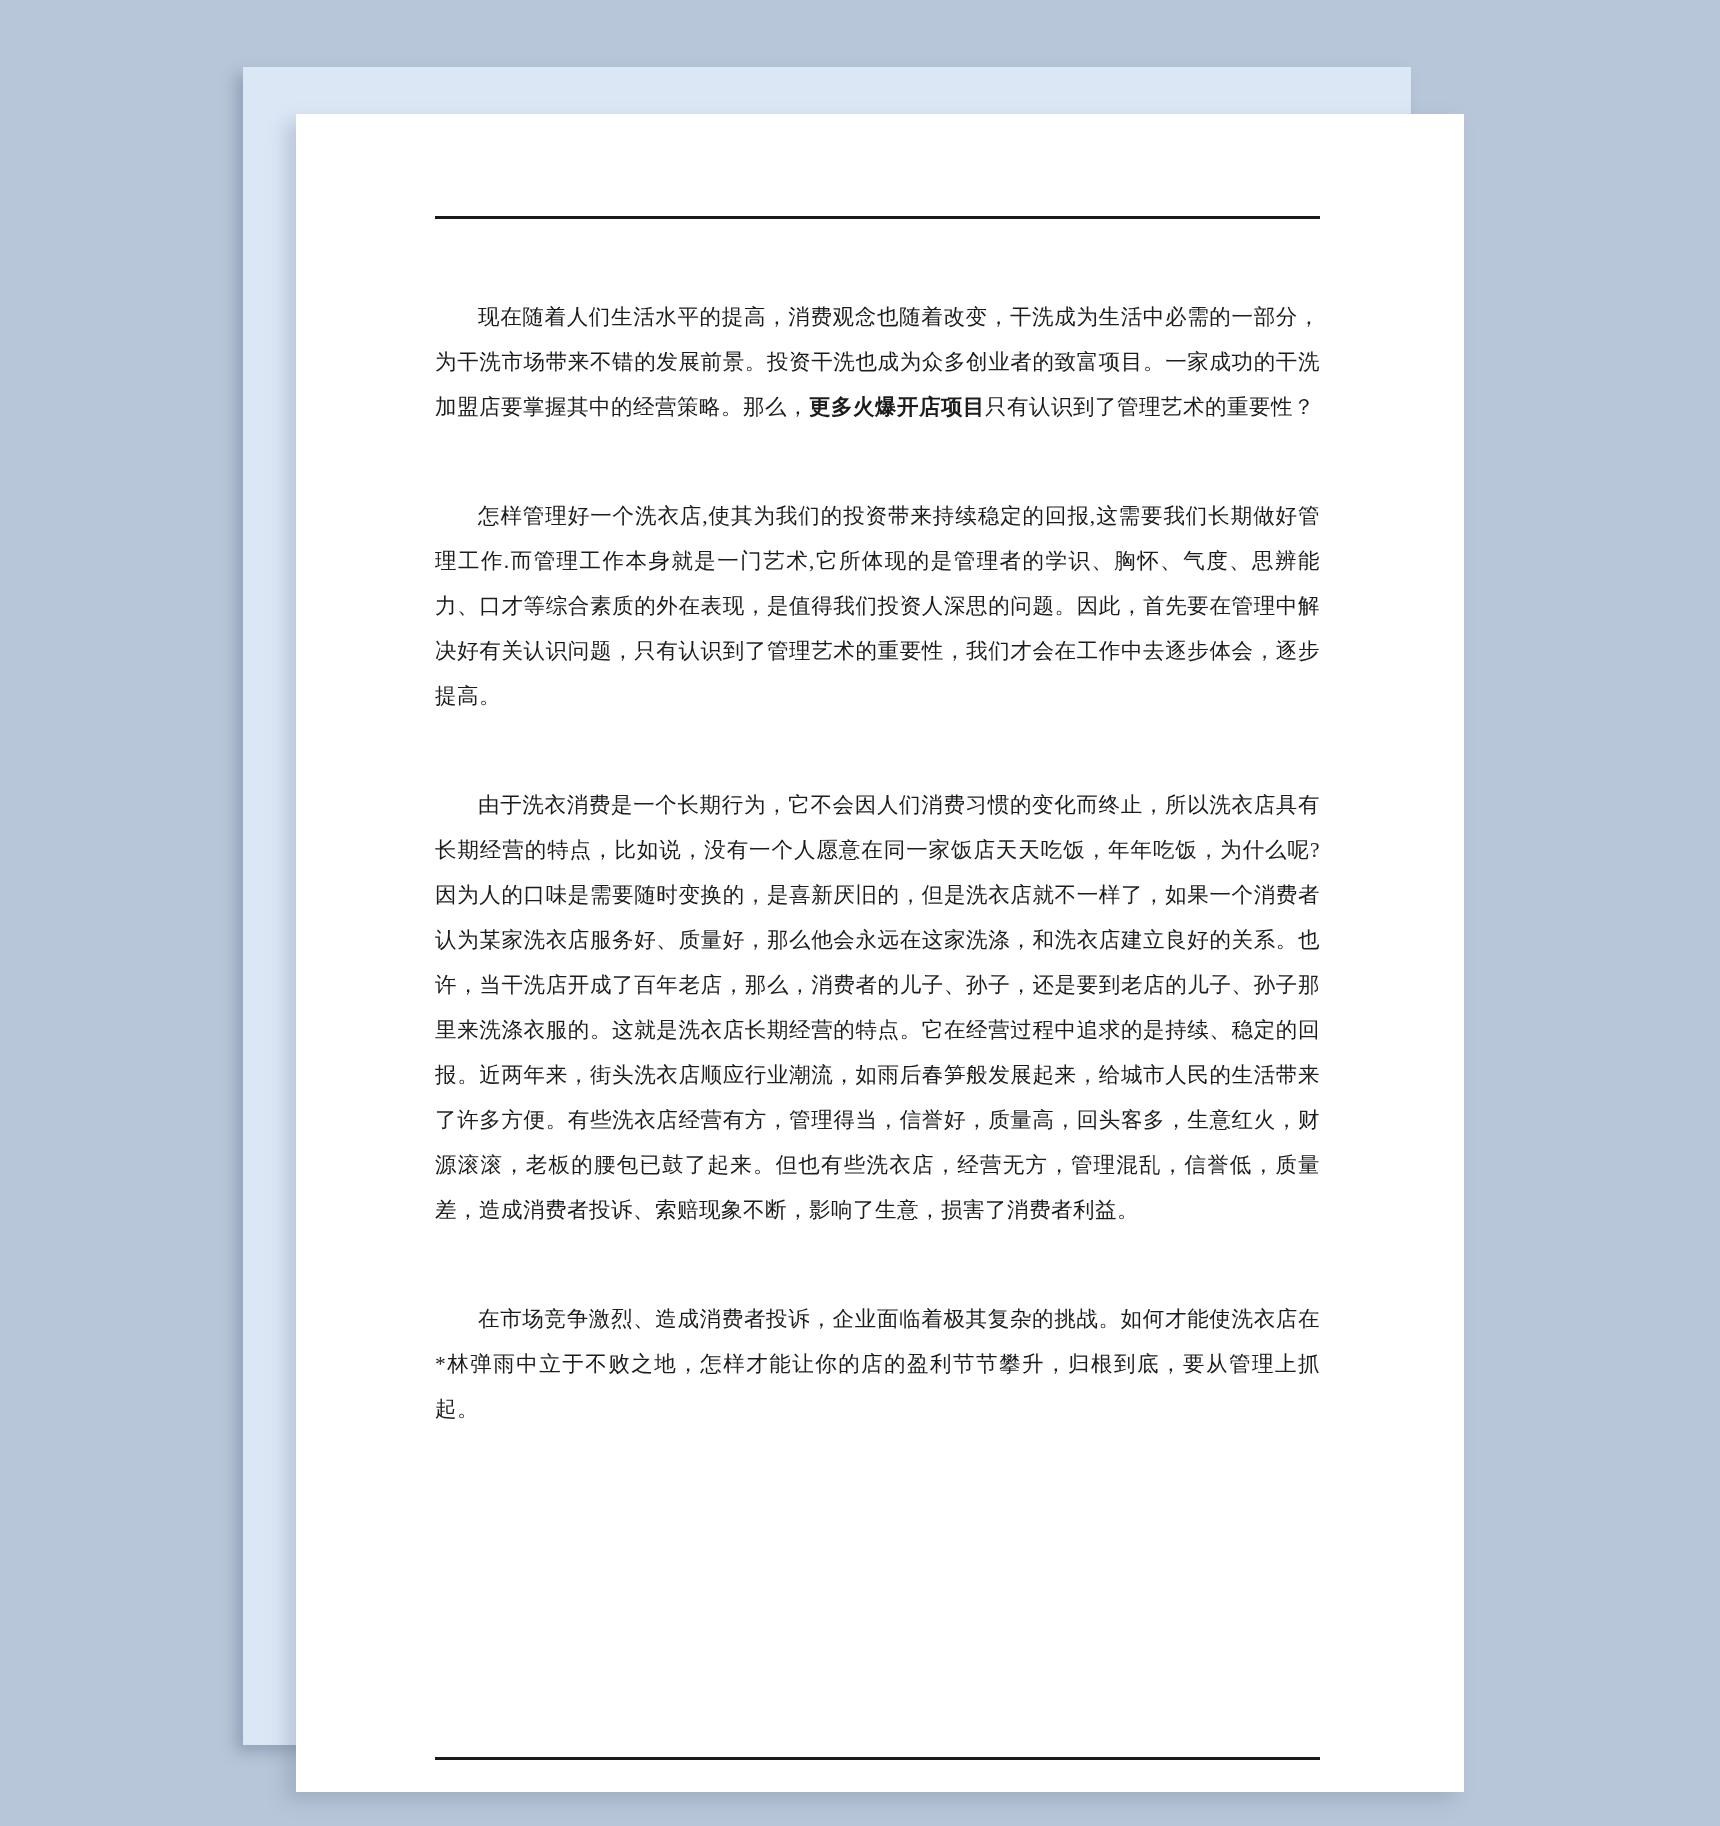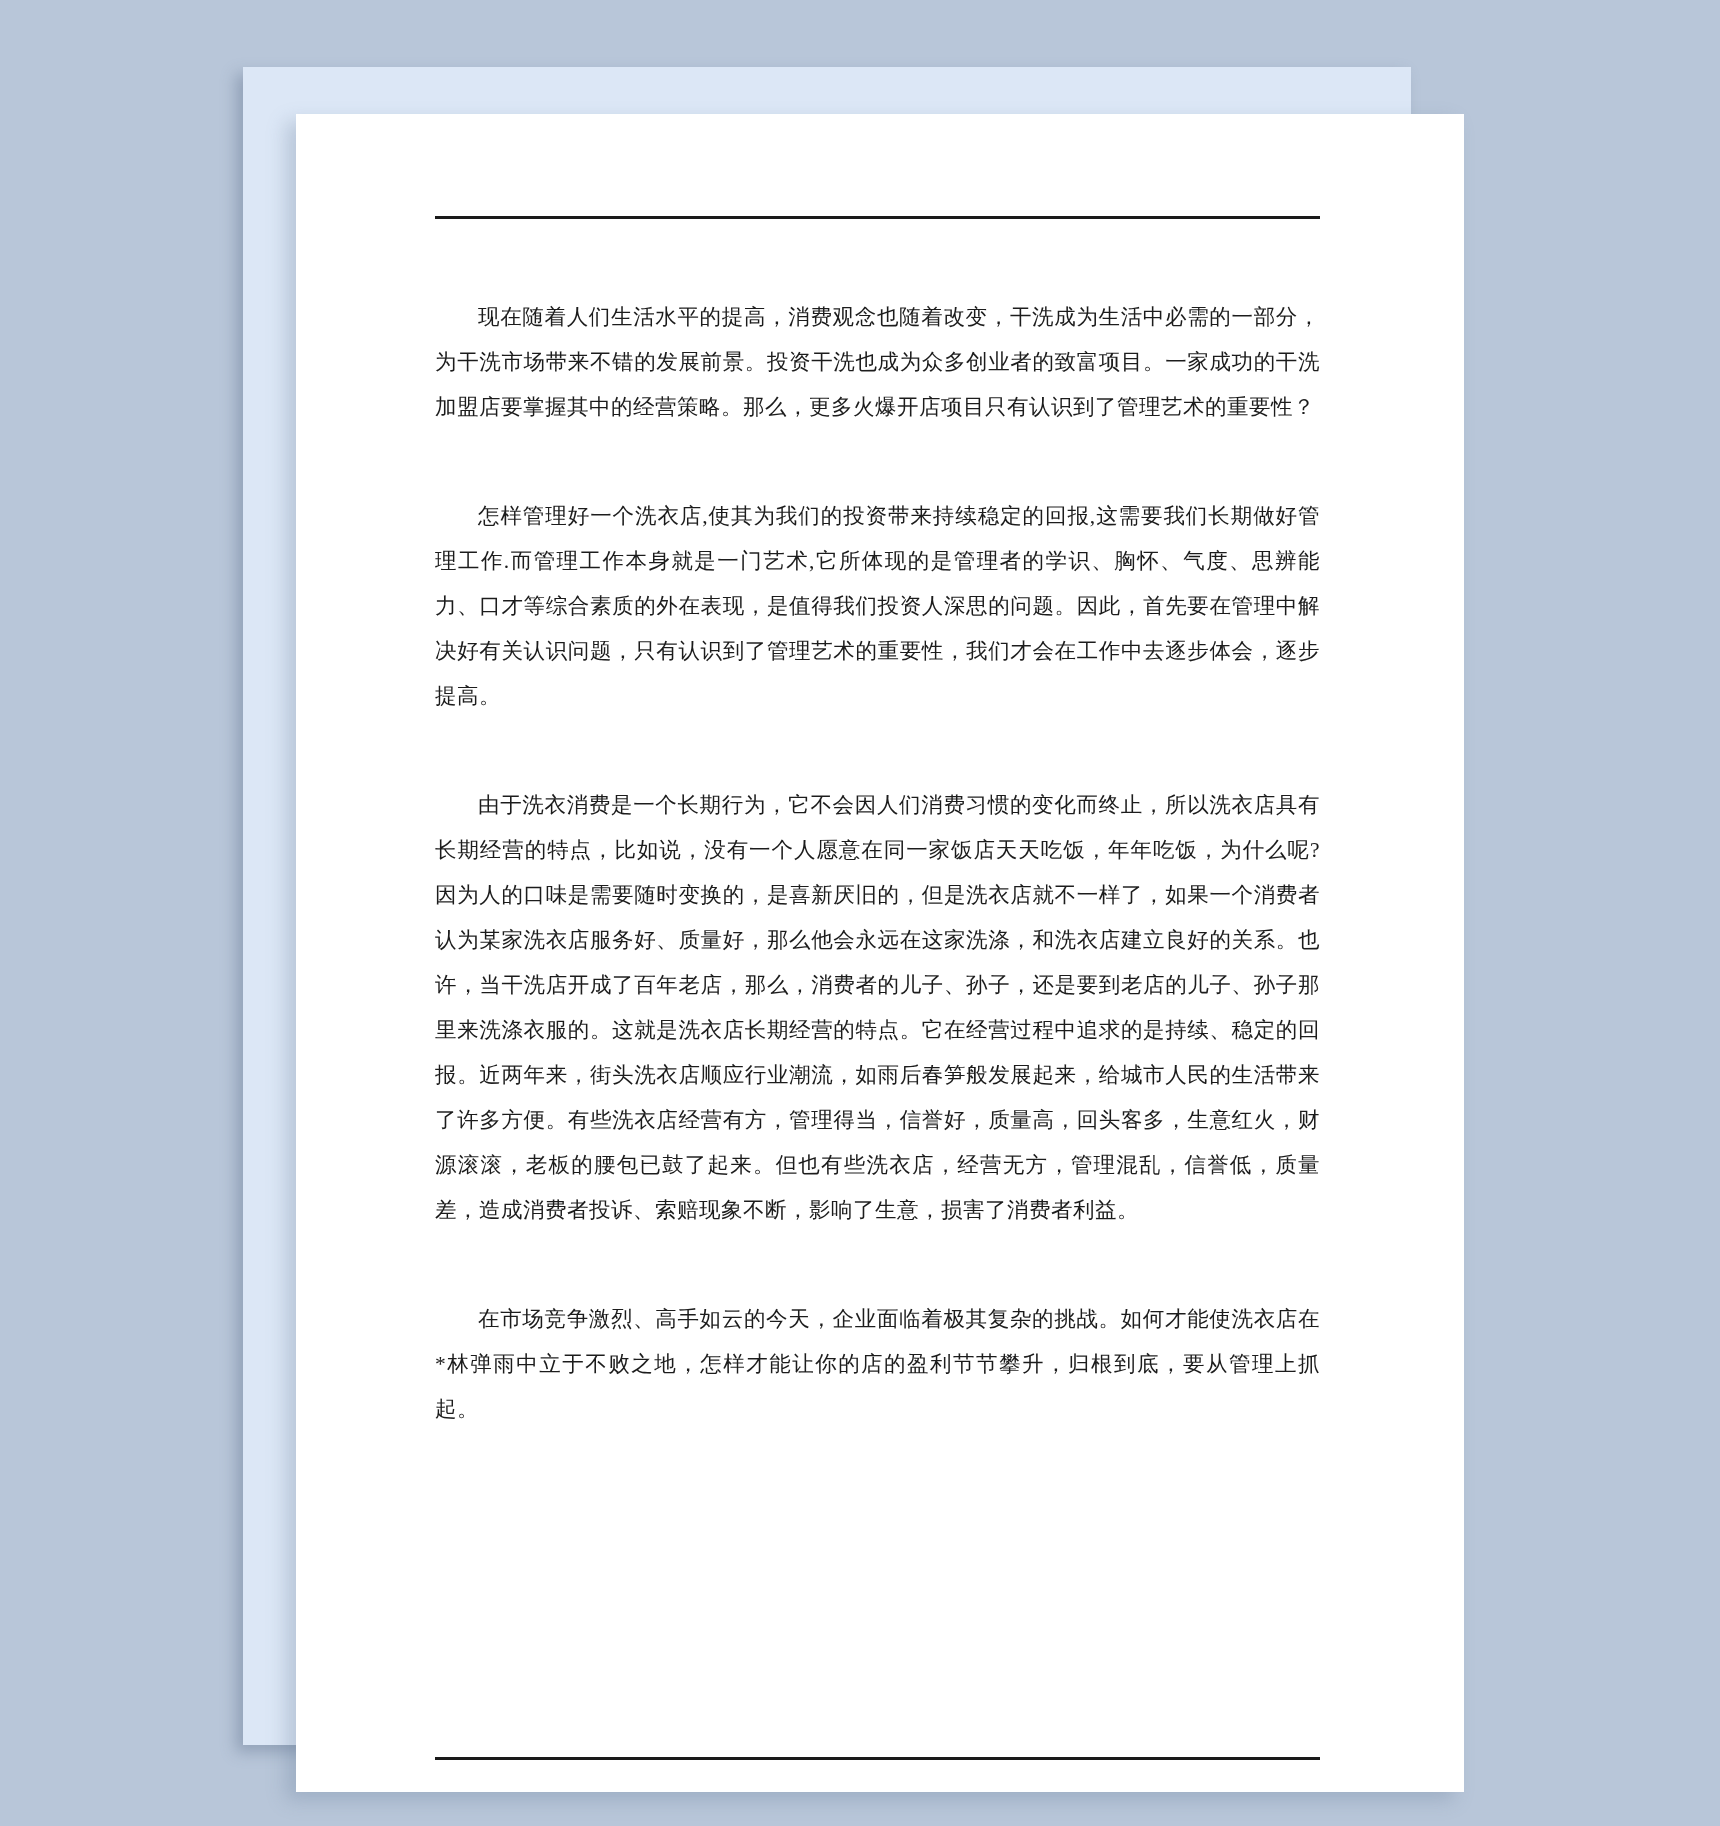--- a/index.html
+++ b/index.html
@@ -64,33 +64,33 @@
     letter-spacing:0.5px;
   }
   .doc-body p{
     text-indent:2em;
     margin-top:64px;
   }
   .doc-body p.first{
     margin-top:76px;
   }
   .doc-body b{
-    font-weight:normal;
+    font-weight:bold;
   }
 </style>
 </head>
 <body>
 
 <div class="canvas">
   <div class="sheet-back"></div>
   <div class="page">
     <div class="page-inner">
       <hr class="rule rule-top">
       <div class="doc-body">
         <p class="first"><span>现在随着人们生活水平的提高，消费观念也随着改变，干洗成为生活中必需的一部分，为干洗市场带来不错的发展前景。投资干洗也成为众多创业者的致富项目。一家成功的干洗加盟店要掌握其中的经营策略。那么，</span><b>更多火爆开店项目</b><span>只有认识到了管理艺术的重要性？</span></p>
         <p>怎样管理好一个洗衣店,使其为我们的投资带来持续稳定的回报,这需要我们长期做好管理工作.而管理工作本身就是一门艺术,它所体现的是管理者的学识、胸怀、气度、思辨能力、口才等综合素质的外在表现，是值得我们投资人深思的问题。因此，首先要在管理中解决好有关认识问题，只有认识到了管理艺术的重要性，我们才会在工作中去逐步体会，逐步提高。</p>
         <p>由于洗衣消费是一个长期行为，它不会因人们消费习惯的变化而终止，所以洗衣店具有长期经营的特点，比如说，没有一个人愿意在同一家饭店天天吃饭，年年吃饭，为什么呢?因为人的口味是需要随时变换的，是喜新厌旧的，但是洗衣店就不一样了，如果一个消费者认为某家洗衣店服务好、质量好，那么他会永远在这家洗涤，和洗衣店建立良好的关系。也许，当干洗店开成了百年老店，那么，消费者的儿子、孙子，还是要到老店的儿子、孙子那里来洗涤衣服的。这就是洗衣店长期经营的特点。它在经营过程中追求的是持续、稳定的回报。近两年来，街头洗衣店顺应行业潮流，如雨后春笋般发展起来，给城市人民的生活带来了许多方便。有些洗衣店经营有方，管理得当，信誉好，质量高，回头客多，生意红火，财源滚滚，老板的腰包已鼓了起来。但也有些洗衣店，经营无方，管理混乱，信誉低，质量差，造成消费者投诉、索赔现象不断，影响了生意，损害了消费者利益。</p>
-        <p>在市场竞争激烈、高手如云的今天，企业面临着极其复杂的挑战。如何才能使洗衣店在*林弹雨中立于不败之地，怎样才能让你的店的盈利节节攀升，归根到底，要从管理上抓起。</p>
+        <p>在市场竞争激烈、造成消费者投诉，企业面临着极其复杂的挑战。如何才能使洗衣店在*林弹雨中立于不败之地，怎样才能让你的店的盈利节节攀升，归根到底，要从管理上抓起。</p>
       </div>
       <hr class="rule rule-bottom">
     </div>
   </div>
 </div>
 
 </body></html>

